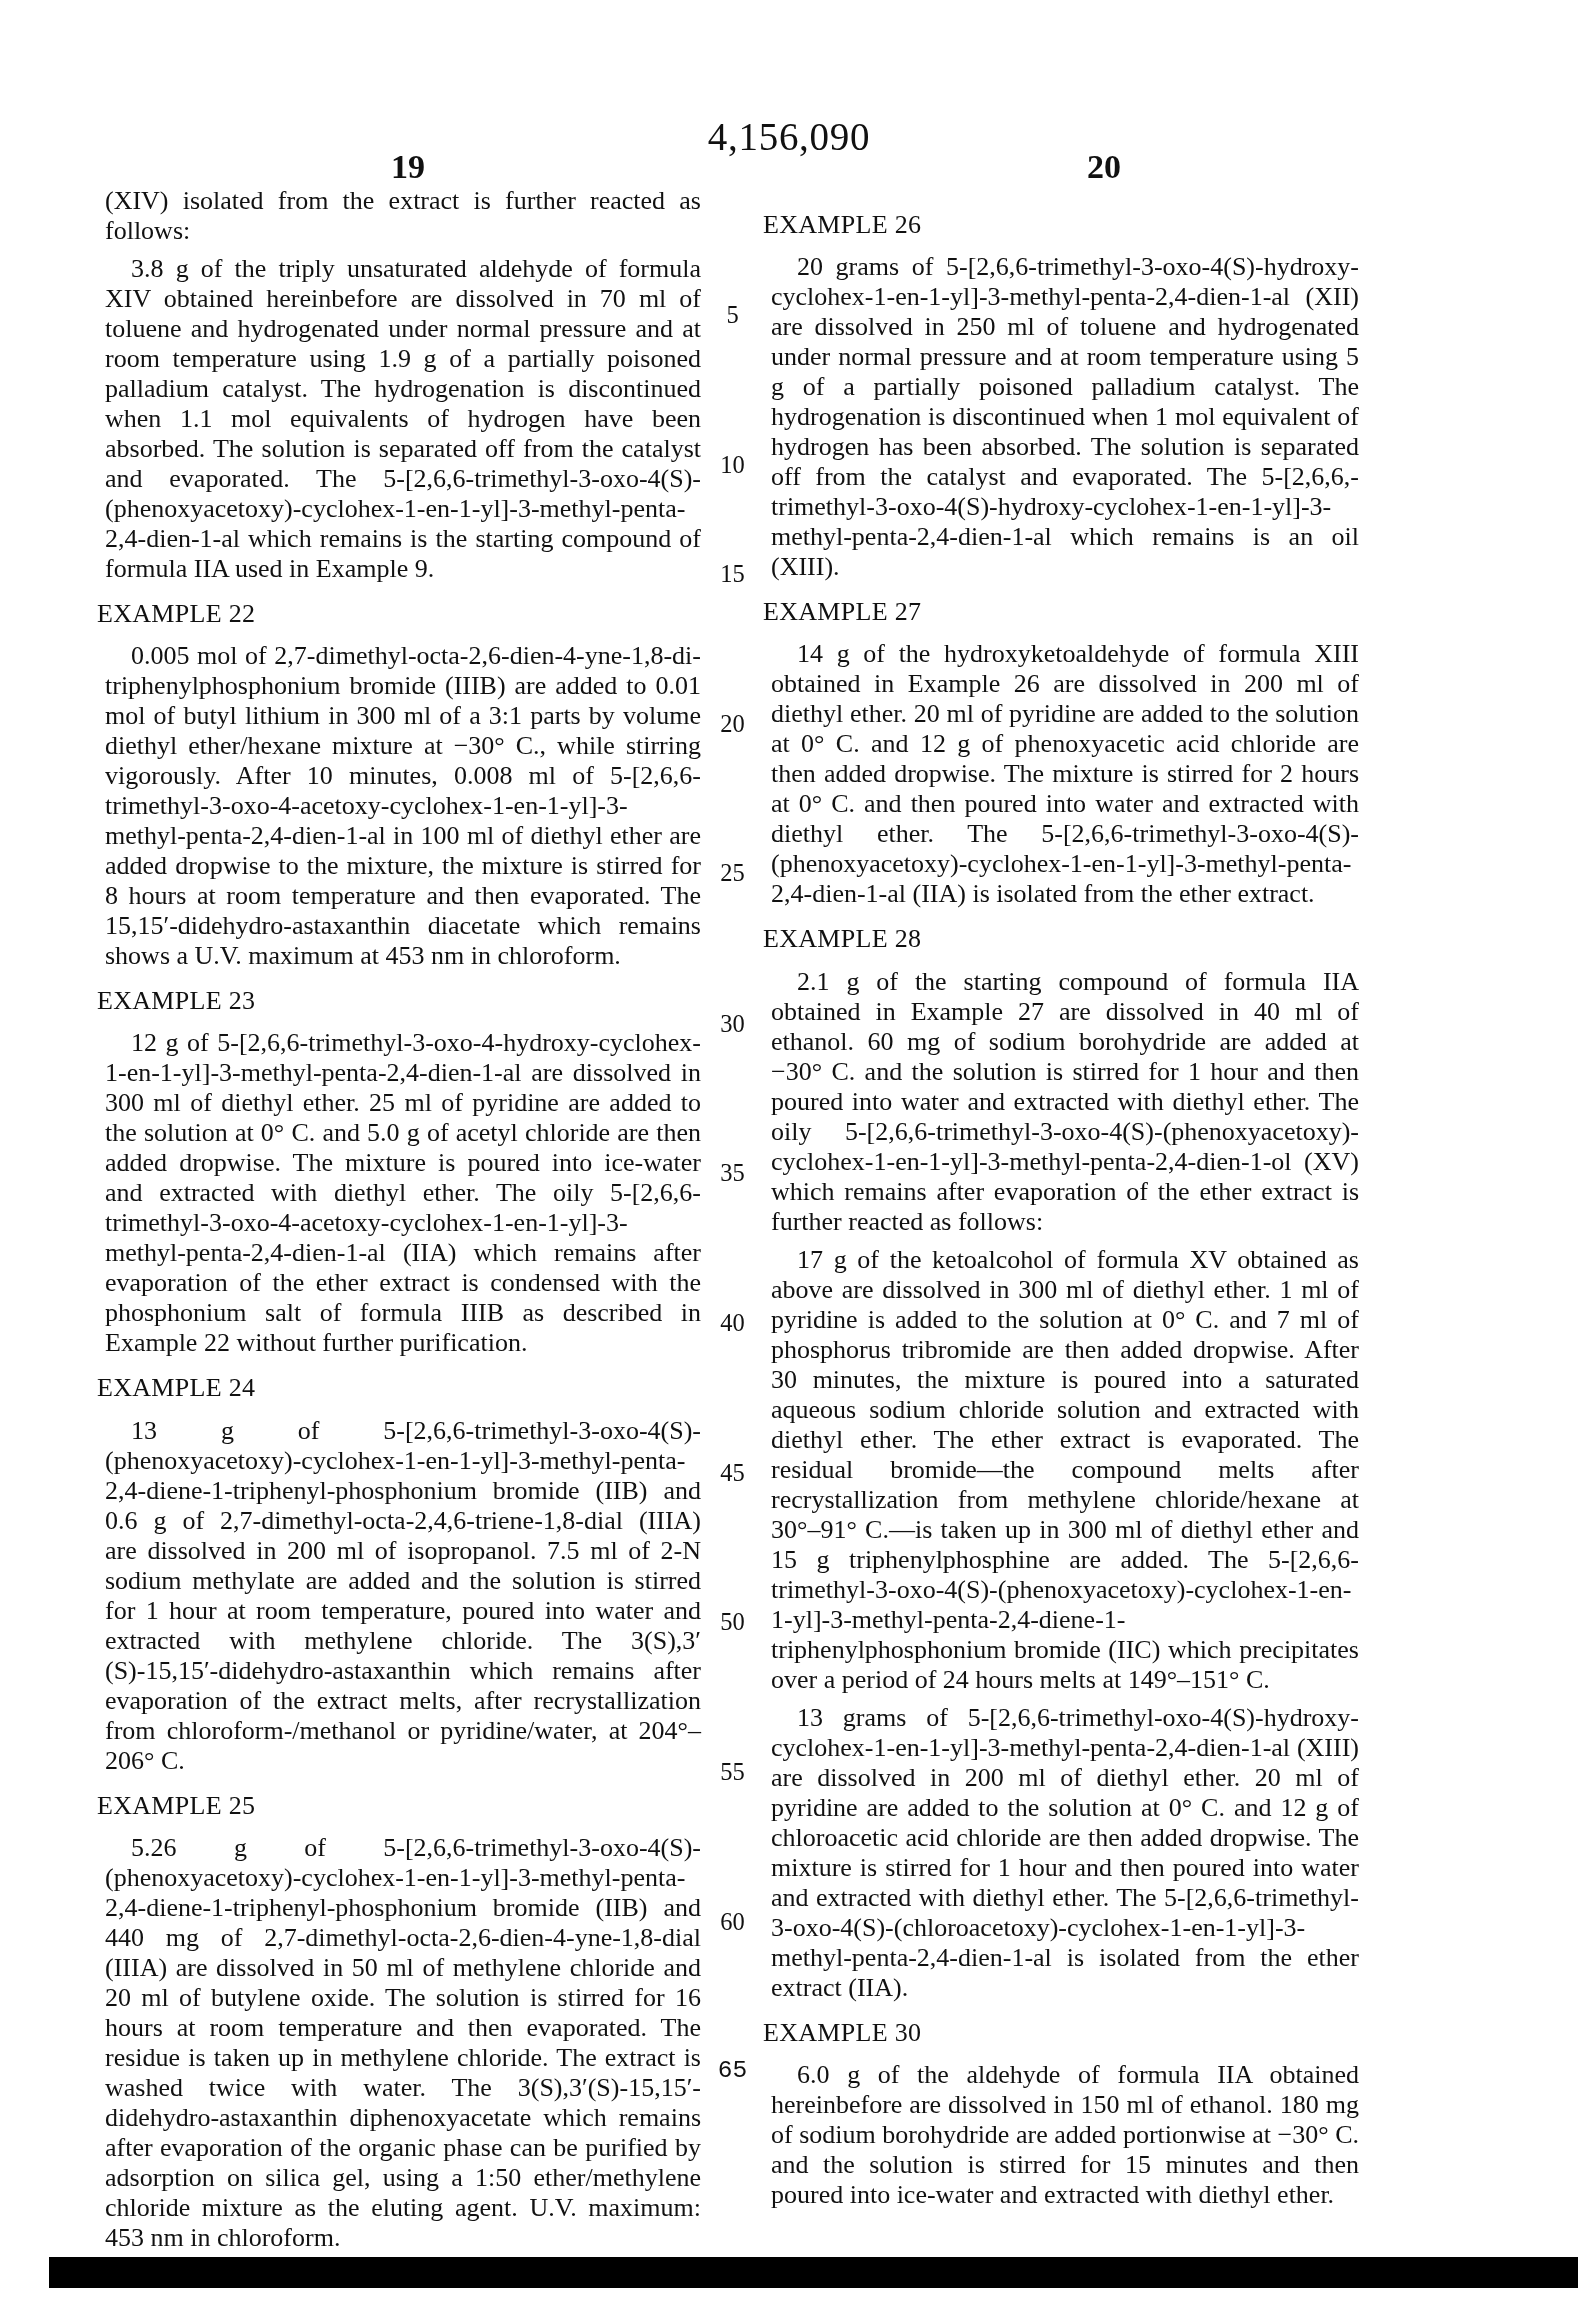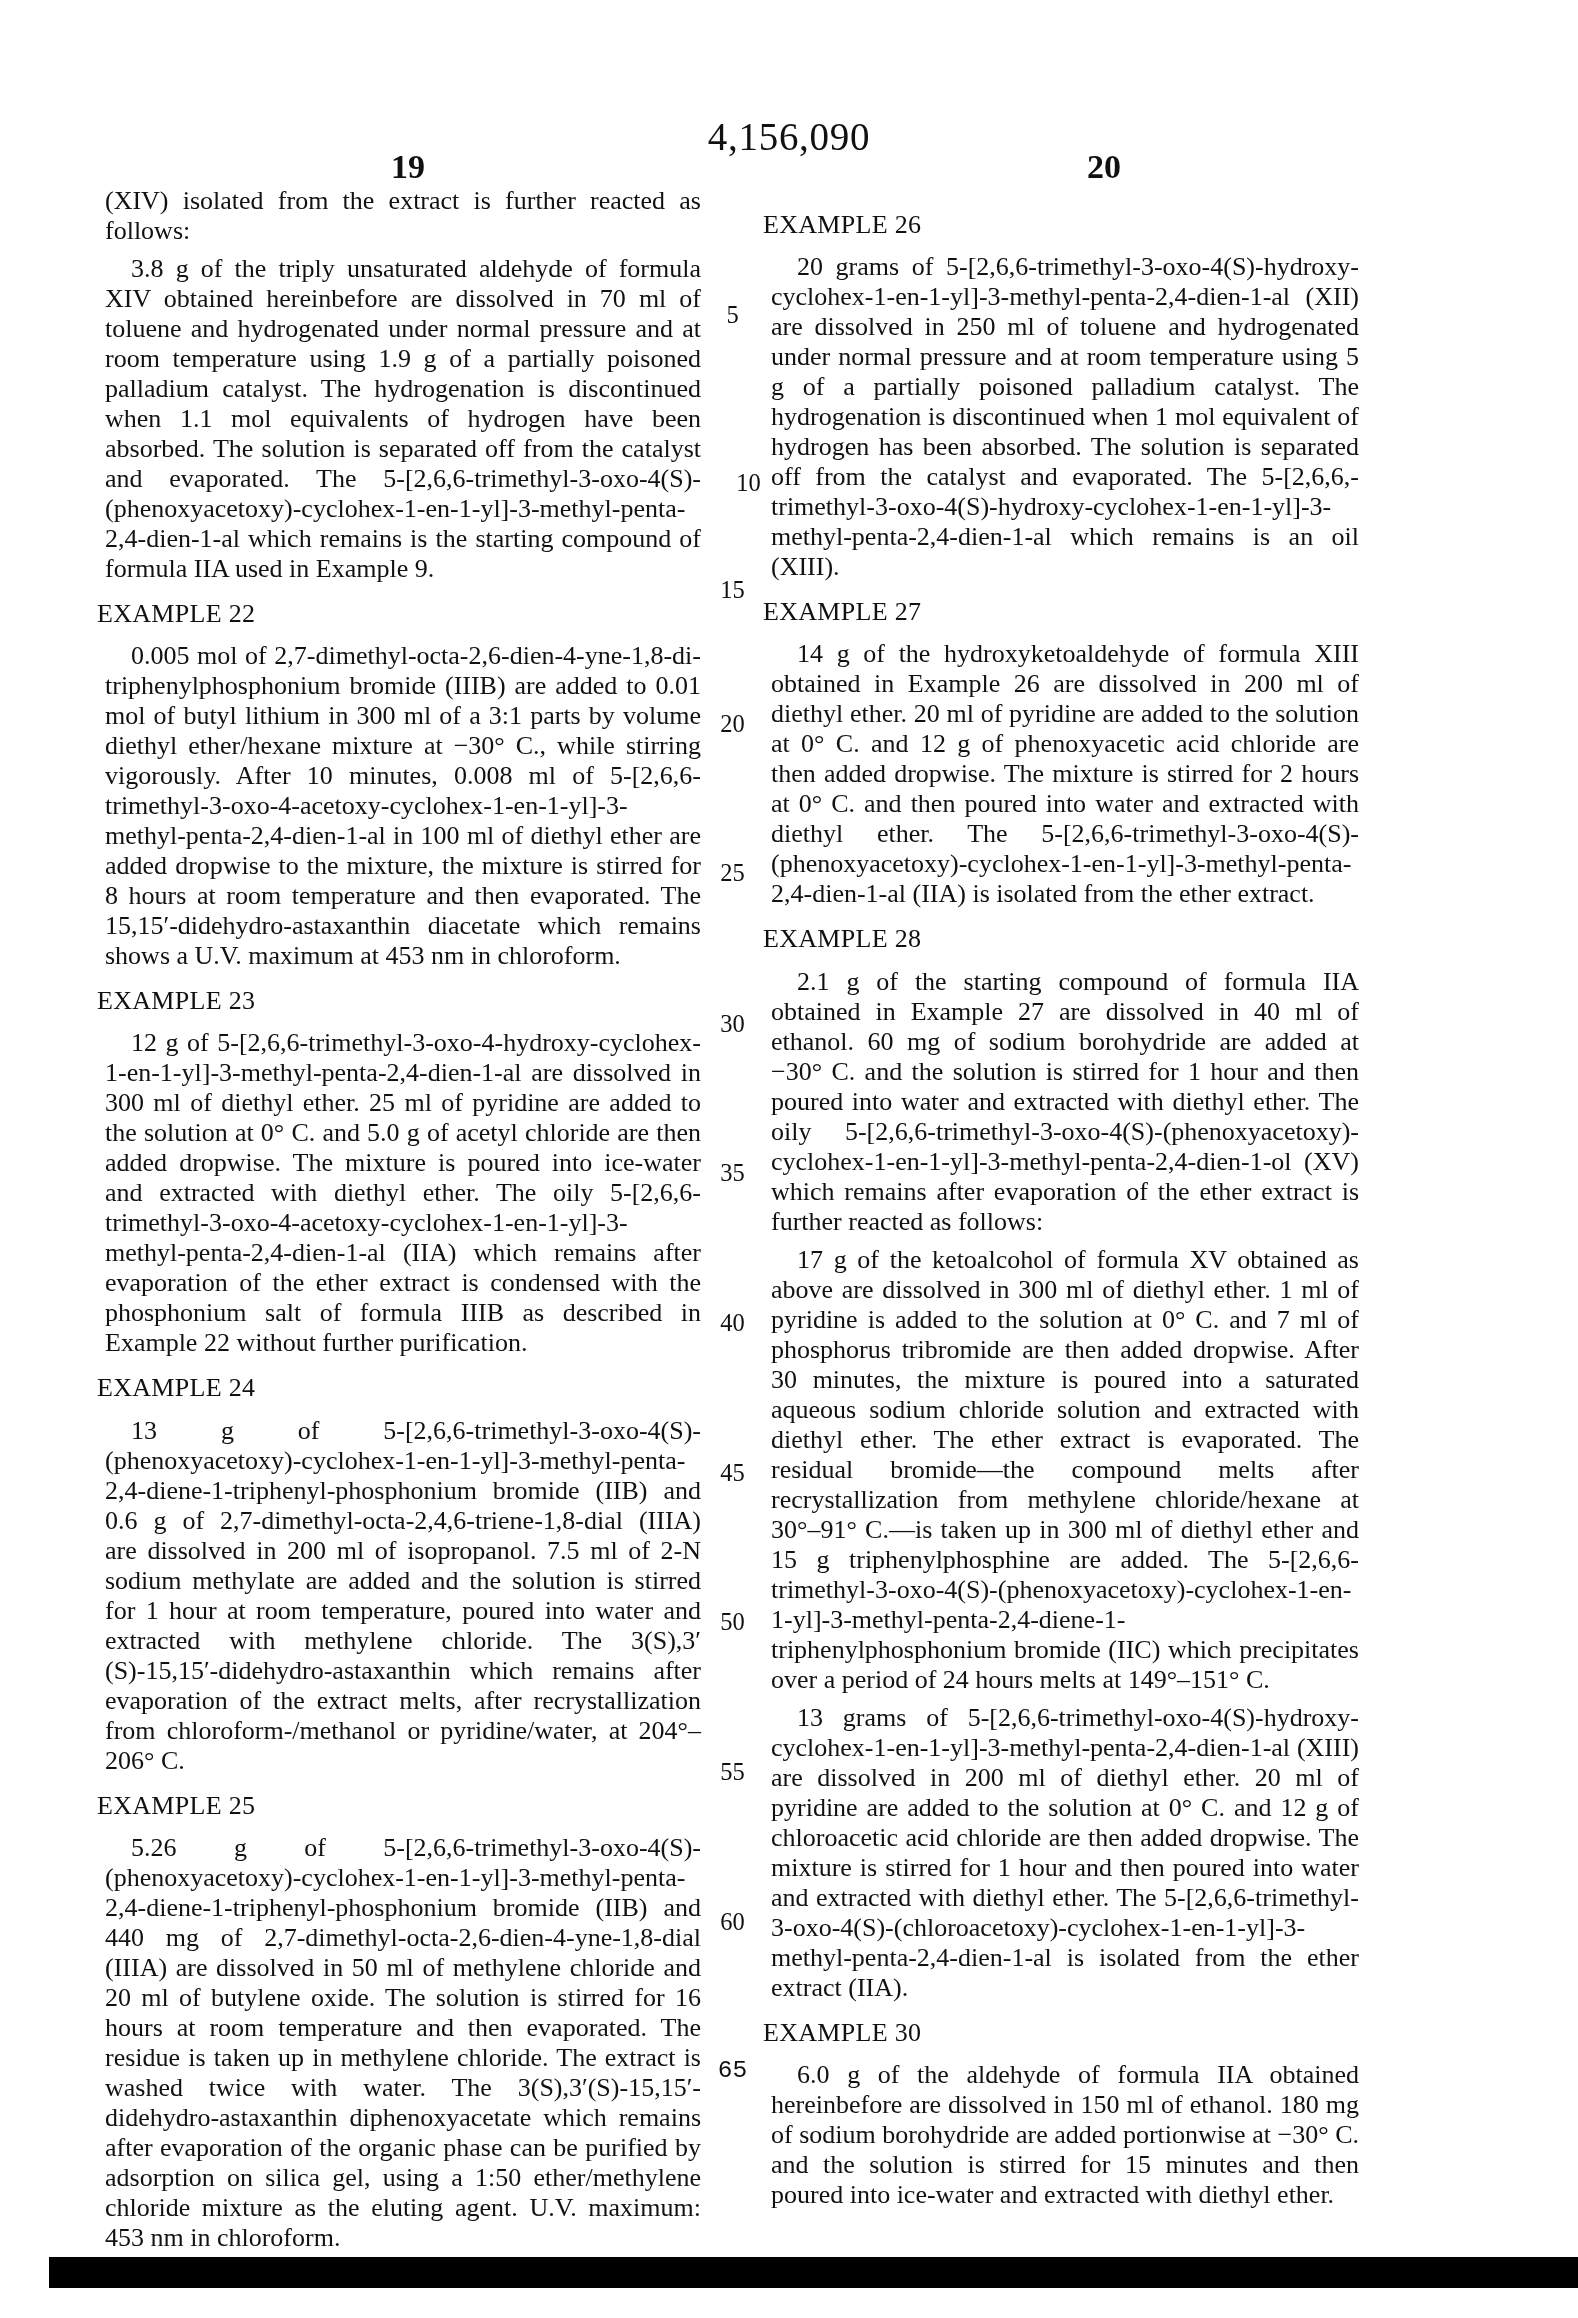--- a/index.html
+++ b/index.html
@@ -63,22 +63,22 @@
       <div class="example-heading">EXAMPLE 28</div>
       <p class="para">2.1 g of the starting compound of formula IIA obtained in Example 27 are dissolved in 40 ml of ethanol. 60 mg of sodium borohydride are added at −30° C. and the solution is stirred for 1 hour and then poured into water and extracted with diethyl ether. The oily 5-[2,6,6-trimethyl-3-oxo-4(S)-(phenoxyacetoxy)-cyclohex-1-en-1-yl]-3-methyl-penta-2,4-dien-1-ol (XV) which remains after evaporation of the ether extract is further reacted as follows:</p>
       <p class="para">17 g of the ketoalcohol of formula XV obtained as above are dissolved in 300 ml of diethyl ether. 1 ml of pyridine is added to the solution at 0° C. and 7 ml of phosphorus tribromide are then added dropwise. After 30 minutes, the mixture is poured into a saturated aqueous sodium chloride solution and extracted with diethyl ether. The ether extract is evaporated. The residual bromide—the compound melts after recrystallization from methylene chloride/hexane at 30°–91° C.—is taken up in 300 ml of diethyl ether and 15 g triphenylphosphine are added. The 5-[2,6,6-trimethyl-3-oxo-4(S)-(phenoxyacetoxy)-cyclohex-1-en-1-yl]-3-methyl-penta-2,4-diene-1-triphenylphosphonium bromide (IIC) which precipitates over a period of 24 hours melts at 149°–151° C.</p>
       <p class="para">13 grams of 5-[2,6,6-trimethyl-oxo-4(S)-hydroxy-cyclohex-1-en-1-yl]-3-methyl-penta-2,4-dien-1-al (XIII) are dissolved in 200 ml of diethyl ether. 20 ml of pyridine are added to the solution at 0° C. and 12 g of chloroacetic acid chloride are then added dropwise. The mixture is stirred for 1 hour and then poured into water and extracted with diethyl ether. The 5-[2,6,6-trimethyl-3-oxo-4(S)-(chloroacetoxy)-cyclohex-1-en-1-yl]-3-methyl-penta-2,4-dien-1-al is isolated from the ether extract (IIA).</p>
       <div class="example-heading">EXAMPLE 30</div>
       <p class="para">6.0 g of the aldehyde of formula IIA obtained hereinbefore are dissolved in 150 ml of ethanol. 180 mg of sodium borohydride are added portionwise at −30° C. and the solution is stirred for 15 minutes and then poured into ice-water and extracted with diethyl ether.</p>
     </div>
 
   <div class="line-numbers" id="line-numbers">
       <span class="line-number" style="left: 712px; top: 301px;">5</span>
-      <span class="line-number" style="left: 728px; top: 451px; margin-top: 18px;">10</span>
-      <span class="line-number" style="left: 712px; top: 560px; margin-top: 16px;">15</span>
+      <span class="line-number" style="left: 712px; top: 451px;">10</span>
+      <span class="line-number" style="left: 712px; top: 560px;">15</span>
       <span class="line-number" style="left: 712px; top: 710px;">20</span>
       <span class="line-number" style="left: 712px; top: 859px;">25</span>
       <span class="line-number" style="left: 712px; top: 1010px;">30</span>
       <span class="line-number" style="left: 712px; top: 1159px;">35</span>
       <span class="line-number" style="left: 712px; top: 1309px;">40</span>
       <span class="line-number" style="left: 712px; top: 1459px;">45</span>
       <span class="line-number" style="left: 712px; top: 1608px;">50</span>
       <span class="line-number" style="left: 712px; top: 1758px;">55</span>
       <span class="line-number" style="left: 712px; top: 1908px;">60</span>
       <span class="line-number" style="left: 712px; top: 2057px; font-family: Liberation Mono, monospace;">65</span>

